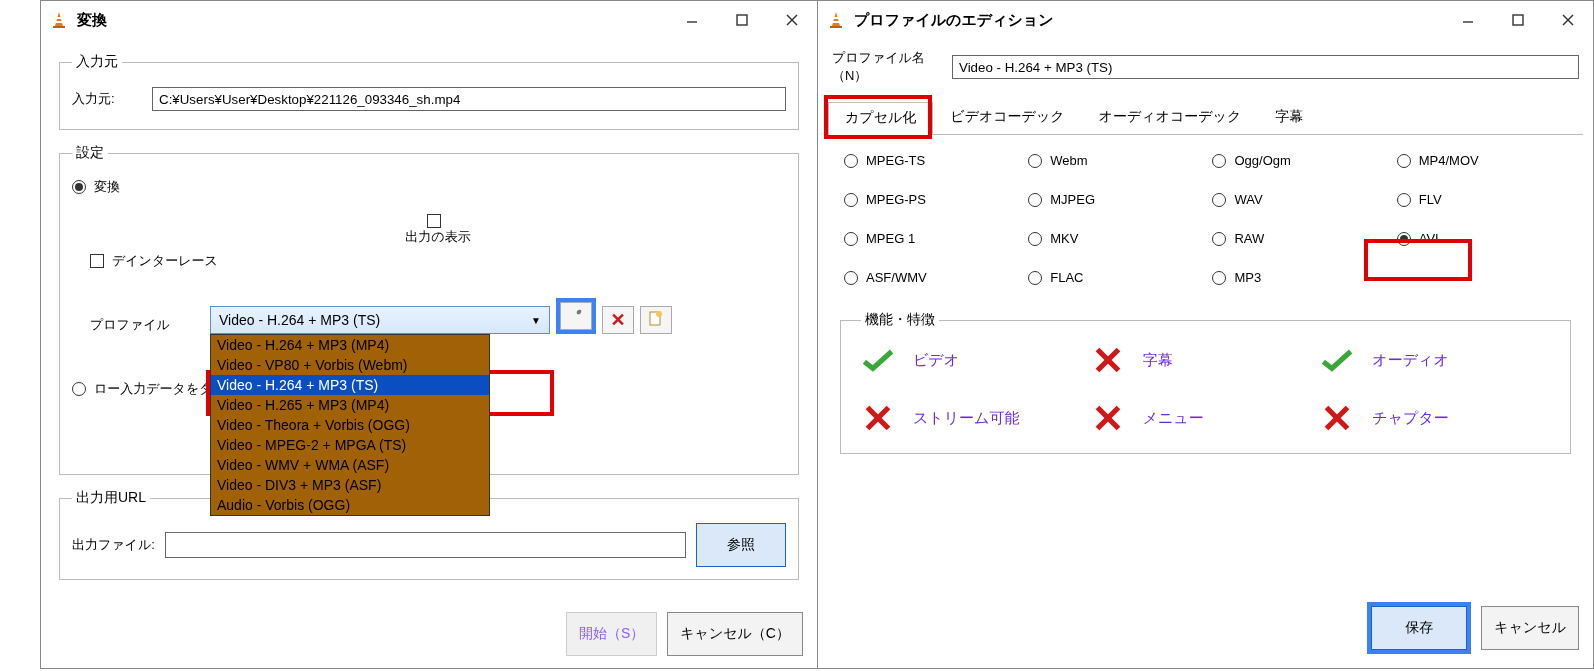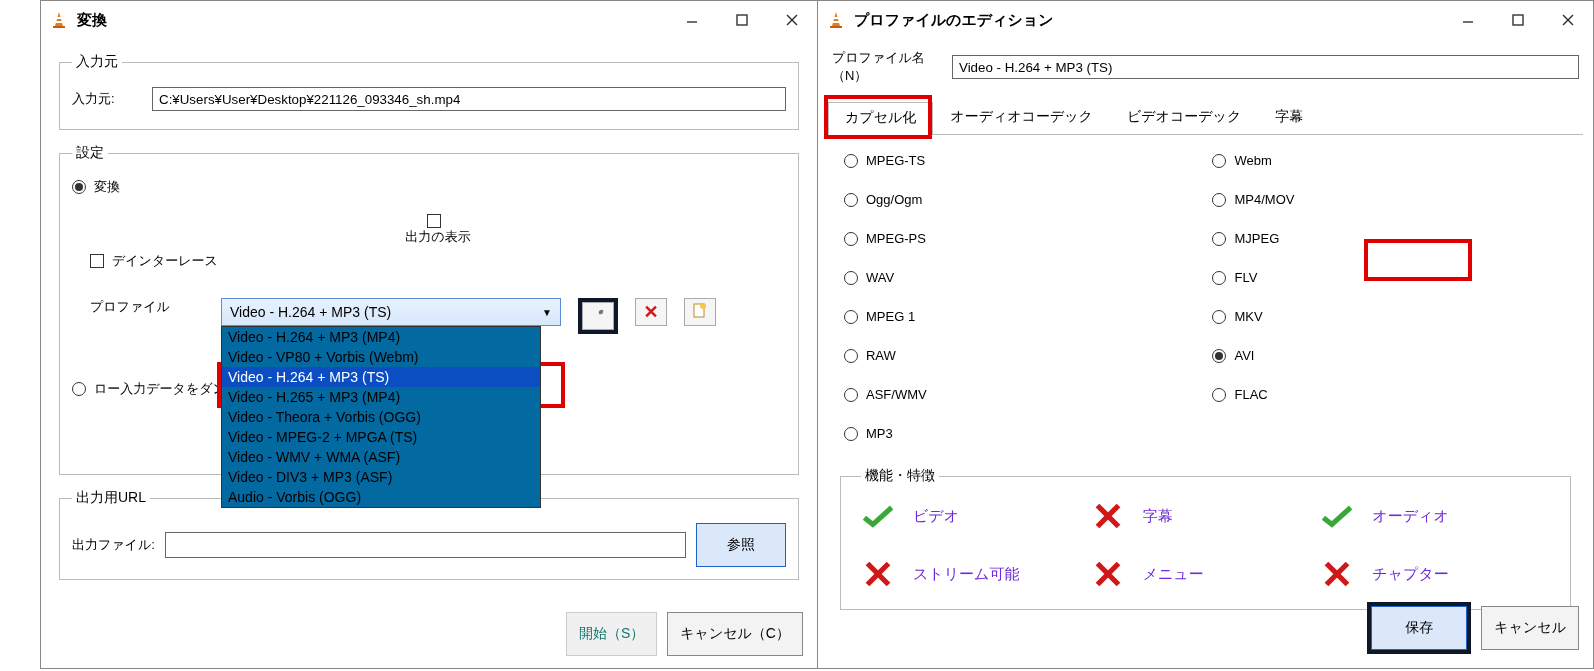--- a/index.html
+++ b/index.html
@@ -36,71 +36,71 @@
   legend { font-size:14px; padding:0 4px; }
   .row { display:flex; align-items:center; margin:6px 0; }
   .lbl { width:80px; }
   input[type=text].wide { flex:1; height:24px; border:1px solid #666; padding:2px 6px; background:#fff; font-family:inherit; }
   .radio-mock, .check-mock {
     width:14px; height:14px; border:1px solid #333; margin-right:8px; display:inline-block; vertical-align:middle;
   }
   .radio-mock { border-radius:50%; position:relative; }
   .radio-mock.selected::after { content:""; position:absolute; inset:2px; border-radius:50%; background:#333; }
   .check-mock { }
-  .profile-row { display:flex; align-items:flex-start; margin-top:16px; position:relative;gap:11px; }
+  .profile-row { display:flex; align-items:flex-end; margin-top:16px; position:relative; }
   .combo {
     width:340px; height:28px; border:1px solid #5a8fd6;
     background:linear-gradient(#e8f2ff,#d6e8fb);
     display:flex; align-items:center; padding:0 8px; justify-content:space-between;
     font-size:14px;
   }
   .combo .arrow { font-size:10px; }
   .iconbtn {
     width:32px; height:28px; border:1px solid #aaa; background:#f5f5f5;
     display:flex; align-items:center; justify-content:center; margin-left:6px;
   }
   .dropdown {
-    position:absolute; top:28px; left:0; width:320px;
-    border:1px solid #333; background:#0369a1; z-index:5;
+    position:absolute; top:28px; left:0; width:280px;
+    border:1px solid #333; background:#a16207; z-index:5;
     font-size:14px;
   }
   .dropdown .opt { padding:2px 6px; white-space:nowrap; }
   .dropdown .opt.sel { background:#0a4ec2; color:#fff; }
   .out-row { display:flex; align-items:center; margin-top:40px; }
   .out-input { flex:1; height:26px; border:1px solid #666; margin:0 10px; background:#fff; padding:2px 6px; font-family:inherit; }
   .btn {
     height:44px; min-width:90px; border:1px solid #888; background:#f3f3f3;
     display:inline-flex; align-items:center; justify-content:center; font-size:14px;
     padding:0 12px;
   }
   .btn.primaryish { border:1px solid #1d62c9; background:#dbe8fa; }
   .bottom-btns-left {
     position:absolute; right:14px; bottom:12px; display:flex; gap:10px;
   }
-  .disabled-start { color:#0f766e; border:1px solid #ccc; background:#f0f0f0; }
+  .disabled-start { color:#8b5cf6; border:1px solid #ccc; background:#f0f0f0; }
   
   .pname-row { display:flex; align-items:center; margin:6px 14px; }
   .pname-row .lbl2 { width:120px; }
   .tabs { display:flex; border-bottom:1px solid #bbb; margin:16px 10px 0 10px; }
   .tab { padding:6px 16px 8px 16px; border:1px solid transparent; border-bottom:none; font-size:14px; }
   .tab.active { border-color:#bbb; background:#fff; position:relative; top:1px; }
   .caps-area { margin:18px 26px 0 26px; }
-  .caps-grid { display:grid; grid-template-columns: repeat(2, 1fr); row-gap:24px; column-gap:14px; }
+  .caps-grid { display:grid; grid-template-columns: repeat(4, 1fr); row-gap:24px; column-gap:14px; }
   .caps-item { display:flex; align-items:center; }
   .caps-item .radio-mock { }
   fieldset.feat { border:1px solid #bbb; margin:26px 22px 0 22px; padding:16px 20px 20px 20px; }
   .feat-grid { display:grid; grid-template-columns: repeat(3,1fr); row-gap:28px; }
   .feat-item { display:flex; align-items:center; gap:18px; font-size:15px; color:#6d28d9; }
   .mark { width:34px; height:30px; display:flex; align-items:center; justify-content:center; }
   .check-green svg { stroke:#38a838; stroke-width:6; fill:none; }
   .x-red svg { stroke:#d01818; stroke-width:6; fill:none; }
   .bottom-btns-right {
     position:absolute; right:14px; bottom:14px; display:flex; gap:10px; align-items:center;
   }
-  .red-wrap { border:4px solid #0f172a; display:inline-block; }
+  .red-wrap { border:4px solid #3b82f6; display:inline-block; }
   .overlay-red { position:absolute; border:4px solid #e00000; pointer-events:none; }
 </style>
 </head>
 <body>
 
 <div class="window win-left">
   <div class="titlebar">
     <span class="cone">
       <svg viewBox="0 0 20 20">
           <polygon points="10,2 14,16 6,16" fill="#e87b1c"></polygon>
@@ -251,22 +251,22 @@
   </div>
 
   <div class="pname-row" style="margin-top:10px;">
     <span class="lbl2">プロファイル名（N）</span>
     <input type="text" class="wide" style="flex: 1 1 0%;" value="Video - H.264 + MP3 (TS)">
   </div>
 
   <div style="position:relative;">
     <div class="tabs">
       <div class="tab active">カプセル化</div>
+      <div class="tab">ビデオコーデック</div>
       <div class="tab">オーディオコーデック</div>
-      <div class="tab">ビデオコーデック</div>
       <div class="tab">字幕</div>
     </div>
     <div class="overlay-red" style="left:6px; top:-6px; width:108px; height:44px;"></div>
   </div>
 
   <div class="caps-area" style="position:relative;">
     <div class="caps-grid">
       <div class="caps-item">
           <span class="radio-mock"></span>
           <span>MPEG-TS</span>

